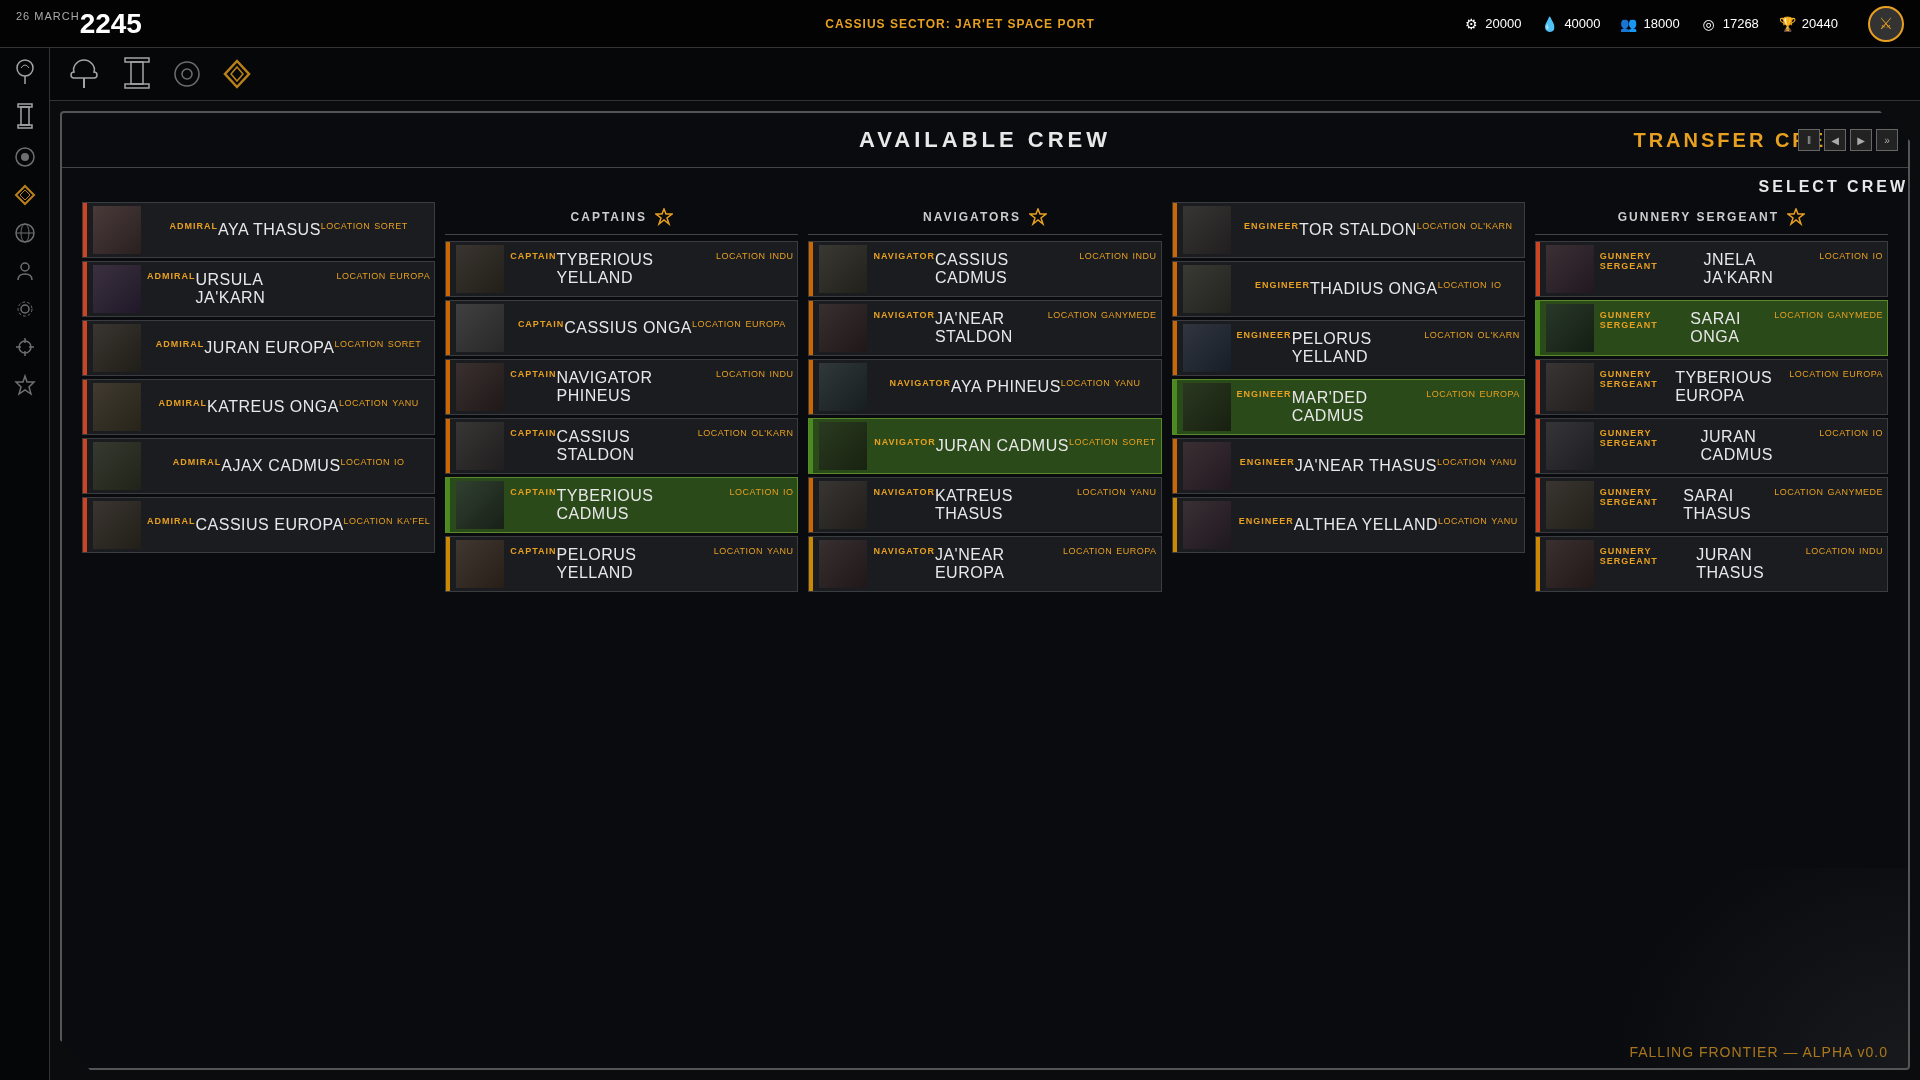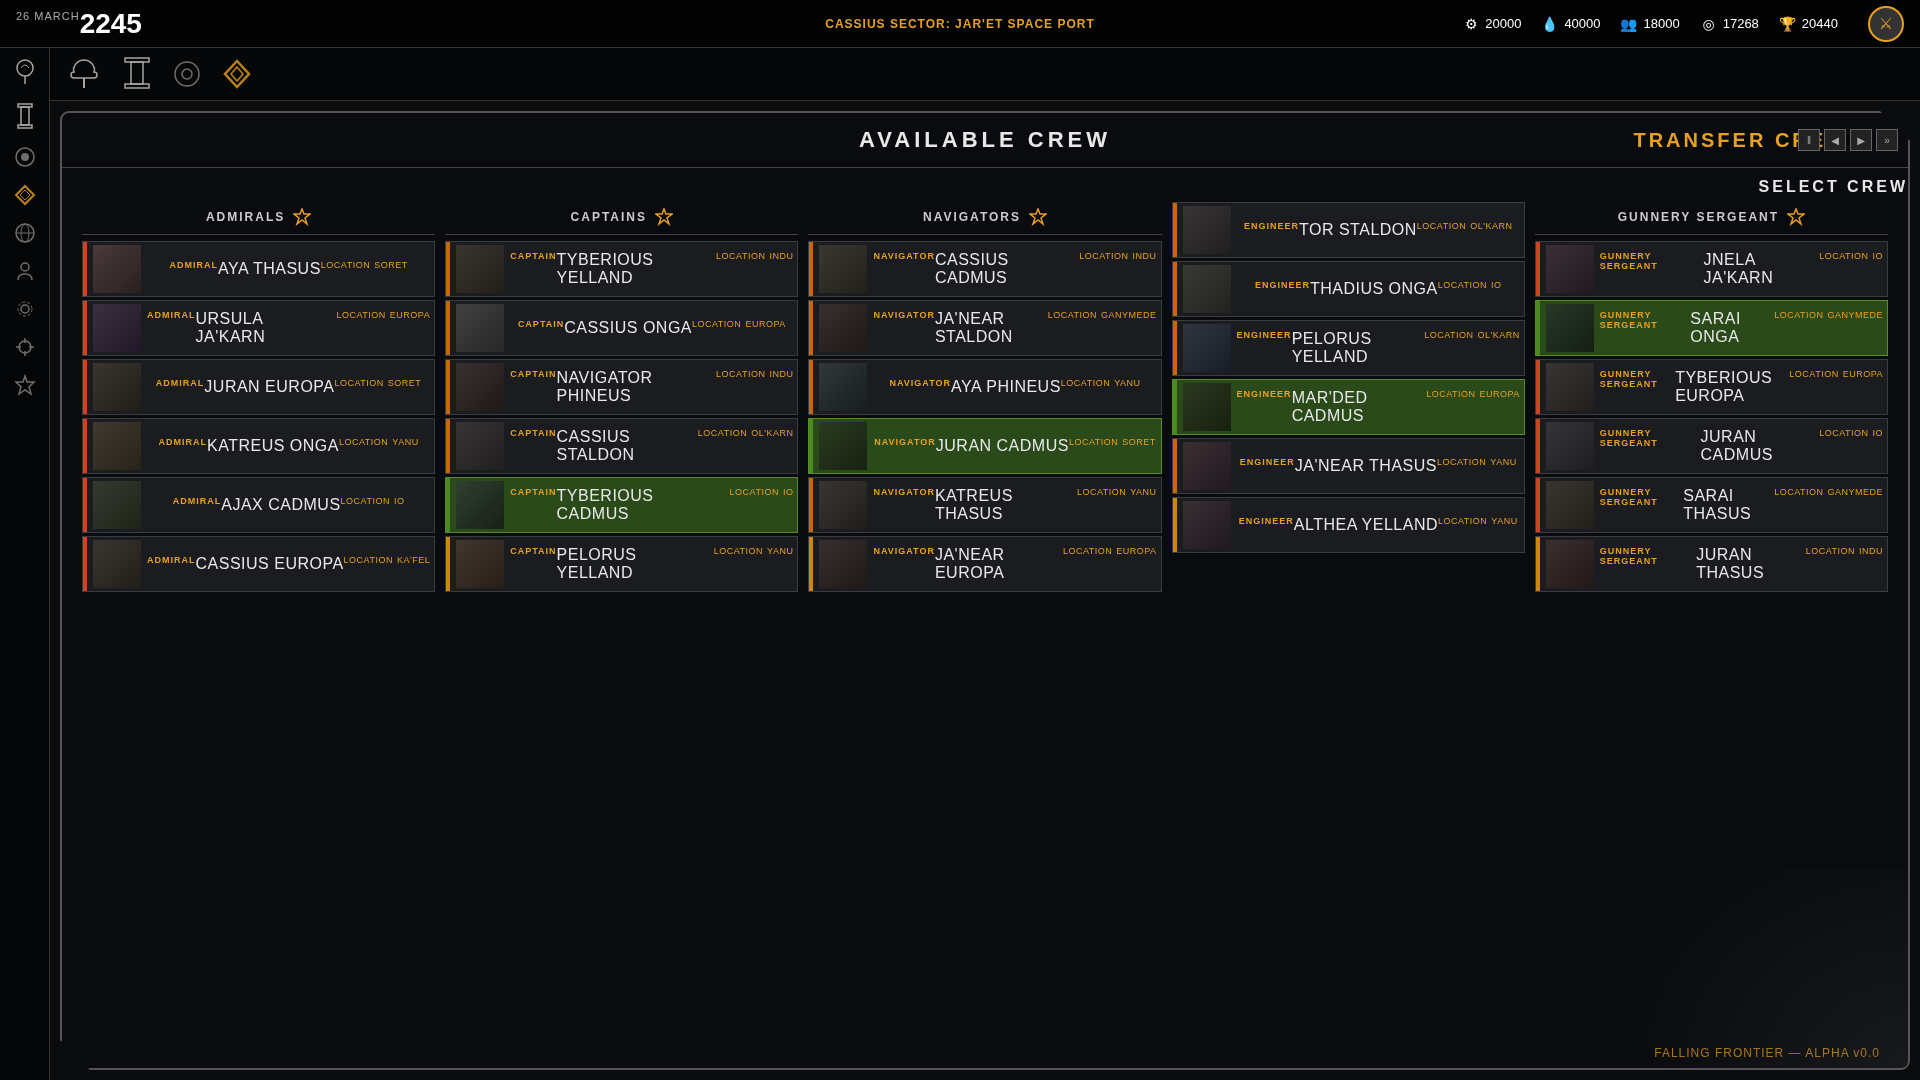--- a/index.html
+++ b/index.html
@@ -96,21 +96,21 @@
       flex: 1;
       display: flex;
       flex-direction: column;
       position: relative;
     }
 
     
     .panel-frame {
       margin: 10px;
       border: 2px solid #555;
-      border-radius: 9px;
+      border-radius: 4px;
       background: rgba(10,12,16,0.95);
       flex: 1;
       display: flex;
       flex-direction: column;
       position: relative;
       clip-path: polygon(0 0, calc(100% - 30px) 0, 100% 30px, 100% 100%, 30px 100%, 0 calc(100% - 30px));
     }
 
     
     .panel-header {
@@ -286,22 +286,22 @@
       width: 300px;
       height: 250px;
       opacity: 0.3;
       background: radial-gradient(ellipse at bottom right, #3a3a3a 0%, transparent 70%);
     }
 
     
     .watermark {
       position: absolute;
       bottom: 8px;
-      right: 28px;
-      font-size: 12px;
+      right: 20px;
+      font-size: 14px;
       color: #e8a020;
       letter-spacing: 1px;
       opacity: 0.7;
     }
 
     
     .top-icons {
       display: flex;
       align-items: center;
       gap: 20px;
@@ -460,26 +460,20 @@
           <div class="panel-ctrl-btn">▶</div>
           <div class="panel-ctrl-btn">»</div>
         </div>
       </div>
 
       <div class="select-crew-title">SELECT CREW</div>
 
       <div class="crew-columns">
 
         <div class="crew-column">
-          <div class="column-header">
-            <span class="column-title">ADMIRALS</span>
-            <svg width="18" height="18" viewBox="0 0 18 18">
-              <polygon points="9,1 11,6 17,6 12,10 14,16 9,12 4,16 6,10 1,6 7,6" fill="none" stroke="#e8a020" stroke-width="1.5"></polygon>
-            </svg>
-          </div>
           <div class="crew-card">
             <div class="crew-card-indicator red"></div>
             <div class="crew-portrait">
                 <div class="portrait-placeholder" style="background:linear-gradient(135deg,#4a3a3a,#2a2020);"></div>
               </div>
             <div class="crew-info">
               <div class="crew-role">ADMIRAL</div>
               <div class="crew-name">AYA THASUS</div>
               <div class="crew-location"><span>LOCATION</span><span>SORET</span></div>
             </div>

